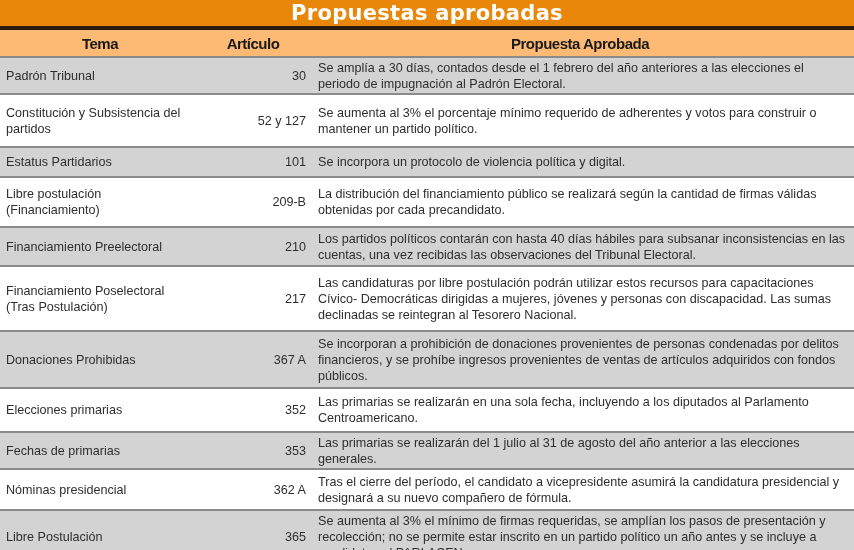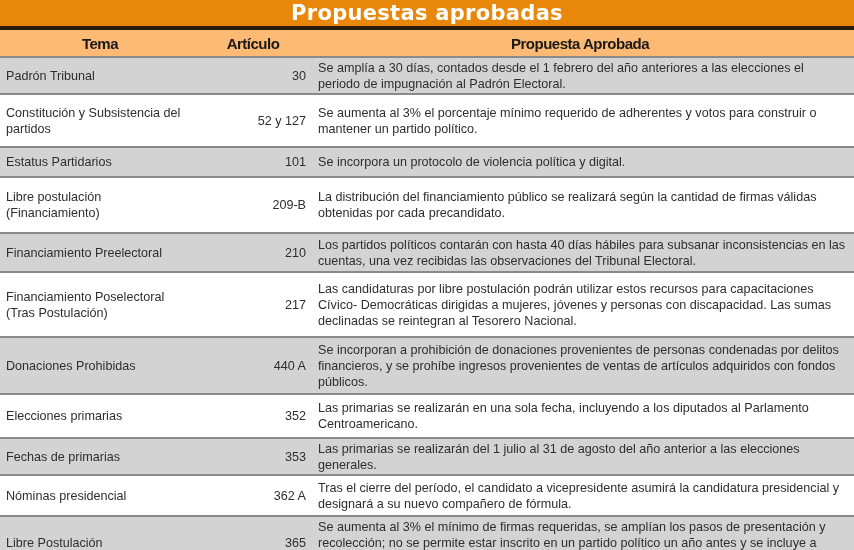--- a/index.html
+++ b/index.html
@@ -65,38 +65,38 @@
     <tr class="white" style="height:53px">
       <td class="tema">Constitución y Subsistencia del partidos</td>
       <td class="articulo">52 y 127</td>
       <td class="propuesta">Se aumenta al 3% el porcentaje mínimo requerido de adherentes y votos para construir o mantener un partido político.</td>
     </tr>
     <tr class="gray" style="height:30px">
       <td class="tema">Estatus Partidarios</td>
       <td class="articulo">101</td>
       <td class="propuesta">Se incorpora un protocolo de violencia política y digital.</td>
     </tr>
-    <tr class="white" style="height:56px">
+    <tr class="white" style="height:50px">
       <td class="tema">Libre postulación (Financiamiento)</td>
       <td class="articulo">209-B</td>
       <td class="propuesta">La distribución del financiamiento público se realizará según la cantidad de firmas válidas obtenidas por cada precandidato.</td>
     </tr>
     <tr class="gray" style="height:39px">
       <td class="tema">Financiamiento Preelectoral</td>
       <td class="articulo">210</td>
       <td class="propuesta">Los partidos políticos contarán con hasta 40 días hábiles para subsanar inconsistencias en las cuentas, una vez recibidas las observaciones del Tribunal Electoral.</td>
     </tr>
     <tr class="white" style="height:65px">
       <td class="tema">Financiamiento Poselectoral (Tras Postulación)</td>
       <td class="articulo">217</td>
       <td class="propuesta">Las candidaturas por libre postulación podrán utilizar estos recursos para capacitaciones Cívico- Democráticas dirigidas a mujeres, jóvenes y personas con discapacidad. Las sumas declinadas se reintegran al Tesorero Nacional.</td>
     </tr>
     <tr class="gray" style="height:57px">
       <td class="tema">Donaciones Prohibidas</td>
-      <td class="articulo">440 A</td>
+      <td class="articulo">367 A</td>
       <td class="propuesta">Se incorporan a prohibición de donaciones provenientes de personas condenadas por delitos financieros, y se prohíbe ingresos provenientes de ventas de artículos adquiridos con fondos públicos.</td>
     </tr>
     <tr class="white" style="height:44px">
       <td class="tema">Elecciones primarias</td>
       <td class="articulo">352</td>
       <td class="propuesta">Las primarias se realizarán en una sola fecha, incluyendo a los diputados al Parlamento Centroamericano.</td>
     </tr>
     <tr class="gray" style="height:37px">
       <td class="tema">Fechas de primarias</td>
       <td class="articulo">353</td>

